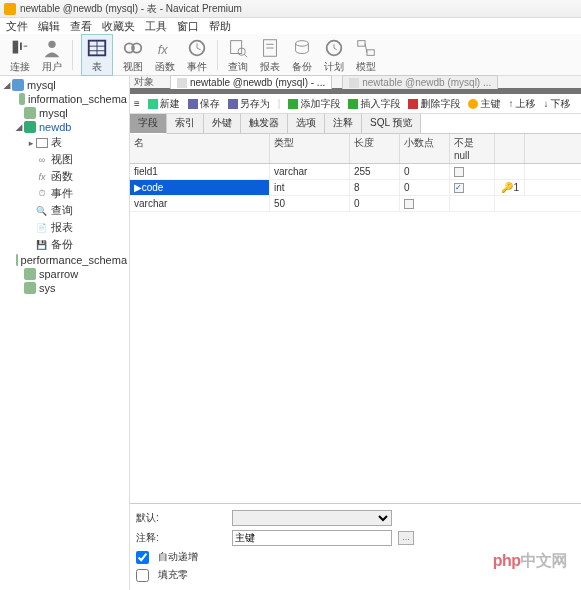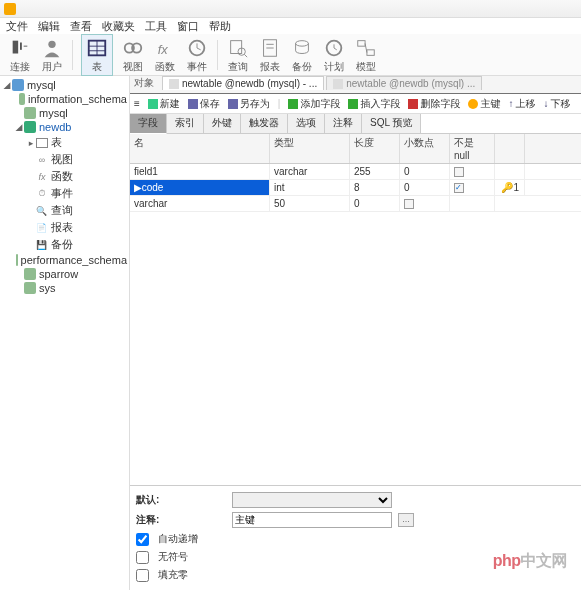--- a/index.html
+++ b/index.html
@@ -27,21 +27,21 @@
 .tree-node .db { width: 12px; height: 12px; background: #5b9bd5; border-radius: 2px; margin-right: 3px; }
 .tree-node .sch { width: 12px; height: 12px; background: #8fbc8f; border-radius: 2px; margin-right: 3px; }
 .tree-node .tbl { width: 12px; height: 10px; border: 1px solid #888; margin-right: 3px; background: #fff; }
 .tree-node .ico { width: 12px; height: 12px; margin-right: 3px; display: inline-flex; align-items: center; justify-content: center; color: #888; font-size: 9px; }
 .indent1 { padding-left: 14px; }
 .indent2 { padding-left: 26px; }
 .sel { color: #1a5fb4; }
 
 .content { flex: 1; display: flex; flex-direction: column; }
 
-.tabbar { height: 18px; display: flex; align-items: flex-start; background: #f5f5f5; border-bottom: 1px solid #737373; padding-left: 4px; gap: 2px; }
+.tabbar { height: 18px; display: flex; align-items: center; background: #f5f5f5; border-bottom: 6px solid #737373; padding-left: 4px; gap: 10px; }
 .tabbar .tlabel { font-size: 10px; color: #666; margin-right: 6px; }
 .tab { display: flex; align-items: center; gap: 3px; background: #fff; border: 1px solid #ccc; border-bottom: none; padding: 1px 6px; font-size: 10px; }
 .tab.inactive { background: #eee; color: #888; }
 .tab .tic { width: 10px; height: 10px; background: #ddd; }
 
 .toolbar2 { height: 20px; display: flex; align-items: center; gap: 8px; padding: 0 4px; border-bottom: 1px solid #ddd; font-size: 10px; }
 .toolbar2 .btn { display: flex; align-items: center; gap: 2px; color: #333; }
 .toolbar2 .ic { width: 10px; height: 10px; }
 .ic.new { background: #3c8; }
 .ic.save { background: #66a; }
@@ -61,35 +61,36 @@
 .gridbody { flex: 1; overflow: auto; }
 .gridrow { display: grid; grid-template-columns: 140px 80px 50px 50px 45px 30px; border-bottom: 1px solid #eee; }
 .gridrow > div { padding: 2px 4px; font-size: 10px; border-right: 1px solid #eee; display: flex; align-items: center; }
 .gridrow.selected .c0 { background: #0a5ed8; color: #fff; }
 .gridrow .chk { width: 10px; height: 10px; border: 1px solid #999; background: #f5f5f5; }
 .gridrow .chk.on::after { content: "✓"; font-size: 8px; color: #06c; display: block; line-height: 8px; }
 .keyic { color: #d4a017; font-size: 10px; margin-left: 2px; }
 
 .bottompane { border-top: 1px solid #ccc; padding: 6px 6px 4px 6px; font-size: 10px; background: #fff; }
 .frow { display: flex; align-items: center; margin-bottom: 4px; gap: 6px; }
-.frow label { width: 90px; color: #333; font-weight: bold; }
+.frow label { width: 90px; color: #333; }
 .frow select, .frow input[type=text] { border: 1px solid #aaa; font-size: 10px; }
 .frow select { width: 160px; height: 16px; }
 .frow input[type=text] { width: 160px; height: 16px; padding: 0 2px; }
 .frow .dots { width: 16px; height: 14px; border: 1px solid #aaa; background: #eee; font-size: 8px; line-height: 12px; text-align: center; }
 .frow input[type=checkbox] { margin-right: 3px; }
 
 .watermark { position: absolute; right: 14px; bottom: 18px; font-size: 16px; color: #bbb; font-weight: bold; letter-spacing: -0.5px; }
 .watermark .php { color: #e06c75; background: #fff; }
 </style>
 </head>
 <body>
 
 <div class="titlebar">
   <div class="ticon"></div>
+  <span>newtable @newdb (mysql) - 表 - Navicat Premium</span>
 </div>
 
 <div class="menubar">
   <span>文件</span>
   <span>编辑</span>
   <span>查看</span>
   <span>收藏夹</span>
   <span>工具</span>
   <span>窗口</span>
   <span>帮助</span>
@@ -398,24 +399,20 @@
         <label>注释:</label>
         <input type="text" value="主键" style="">
         <span class="dots">…</span>
       </div>
       <div class="frow">
           <input type="checkbox" checked="" style="">
           <span>自动递增</span>
         </div>
       <div class="frow">
           <input type="checkbox" style="">
-          <span>无符号</span>
-        </div>
-      <div class="frow">
-          <input type="checkbox" style="">
           <span>填充零</span>
         </div>
     </div>
   </div>
 </div>
 
 <div class="watermark">
   <span class="php">php</span><span>中文网</span>
 </div>
 

